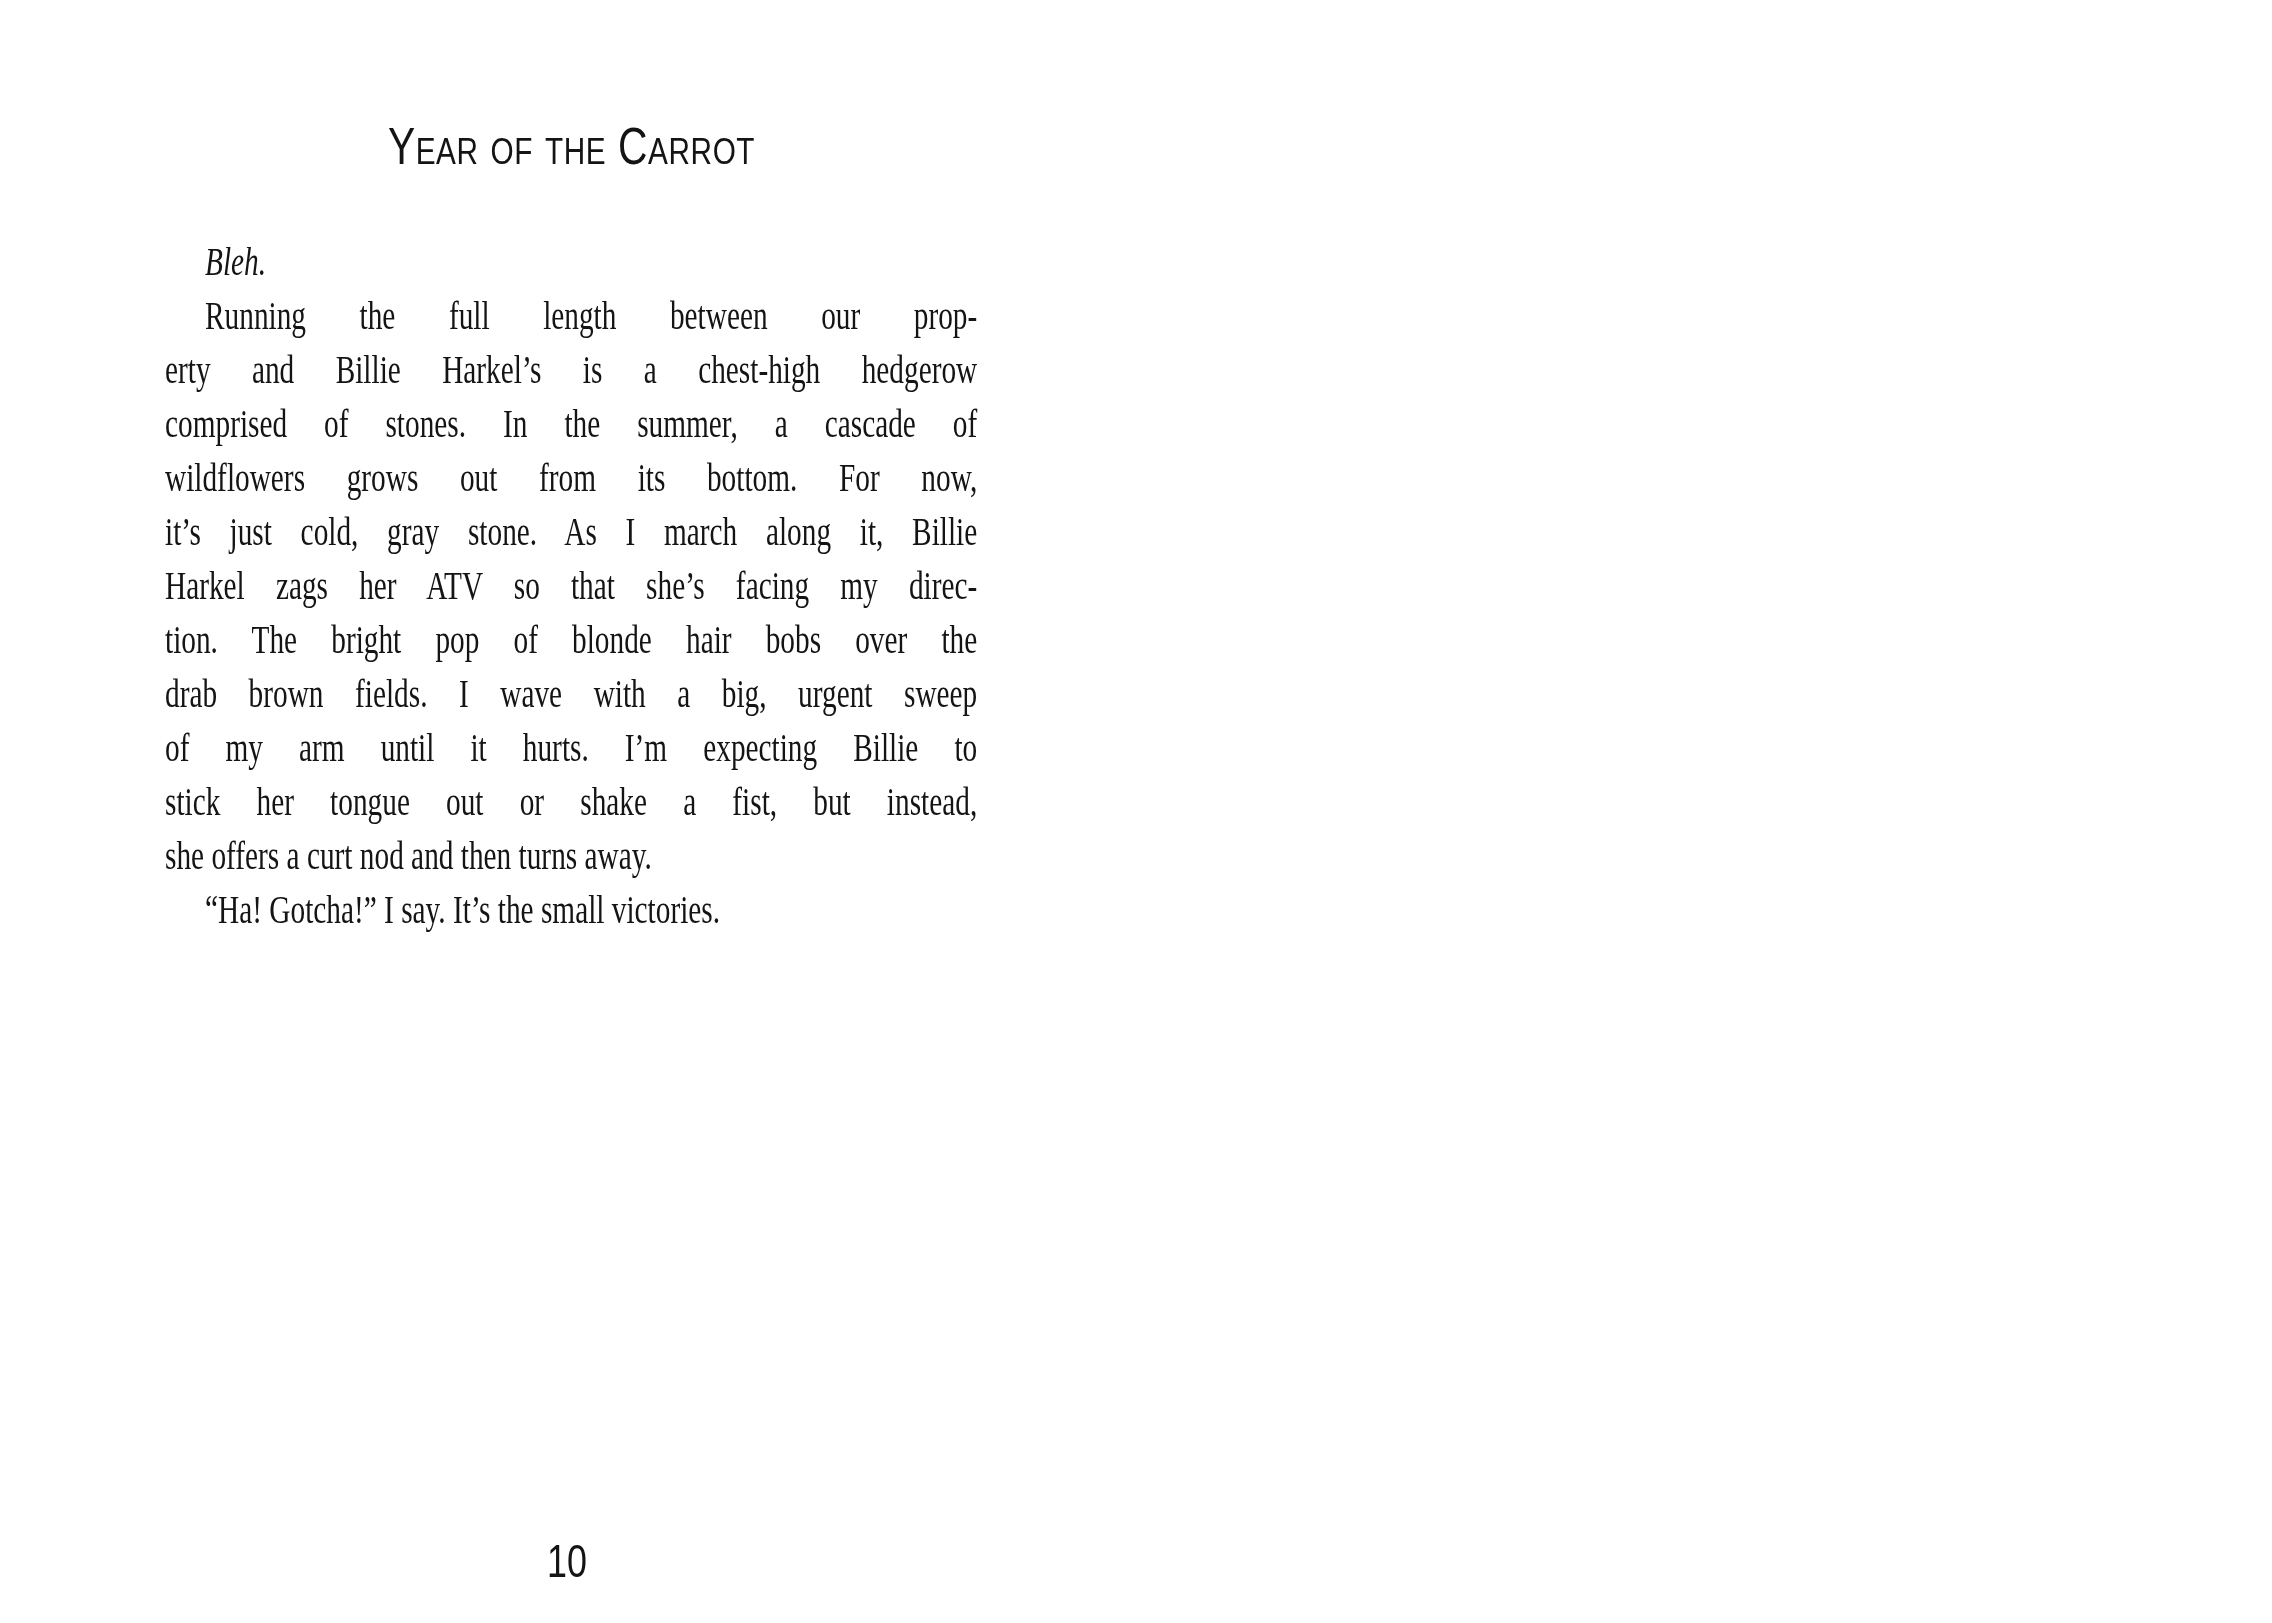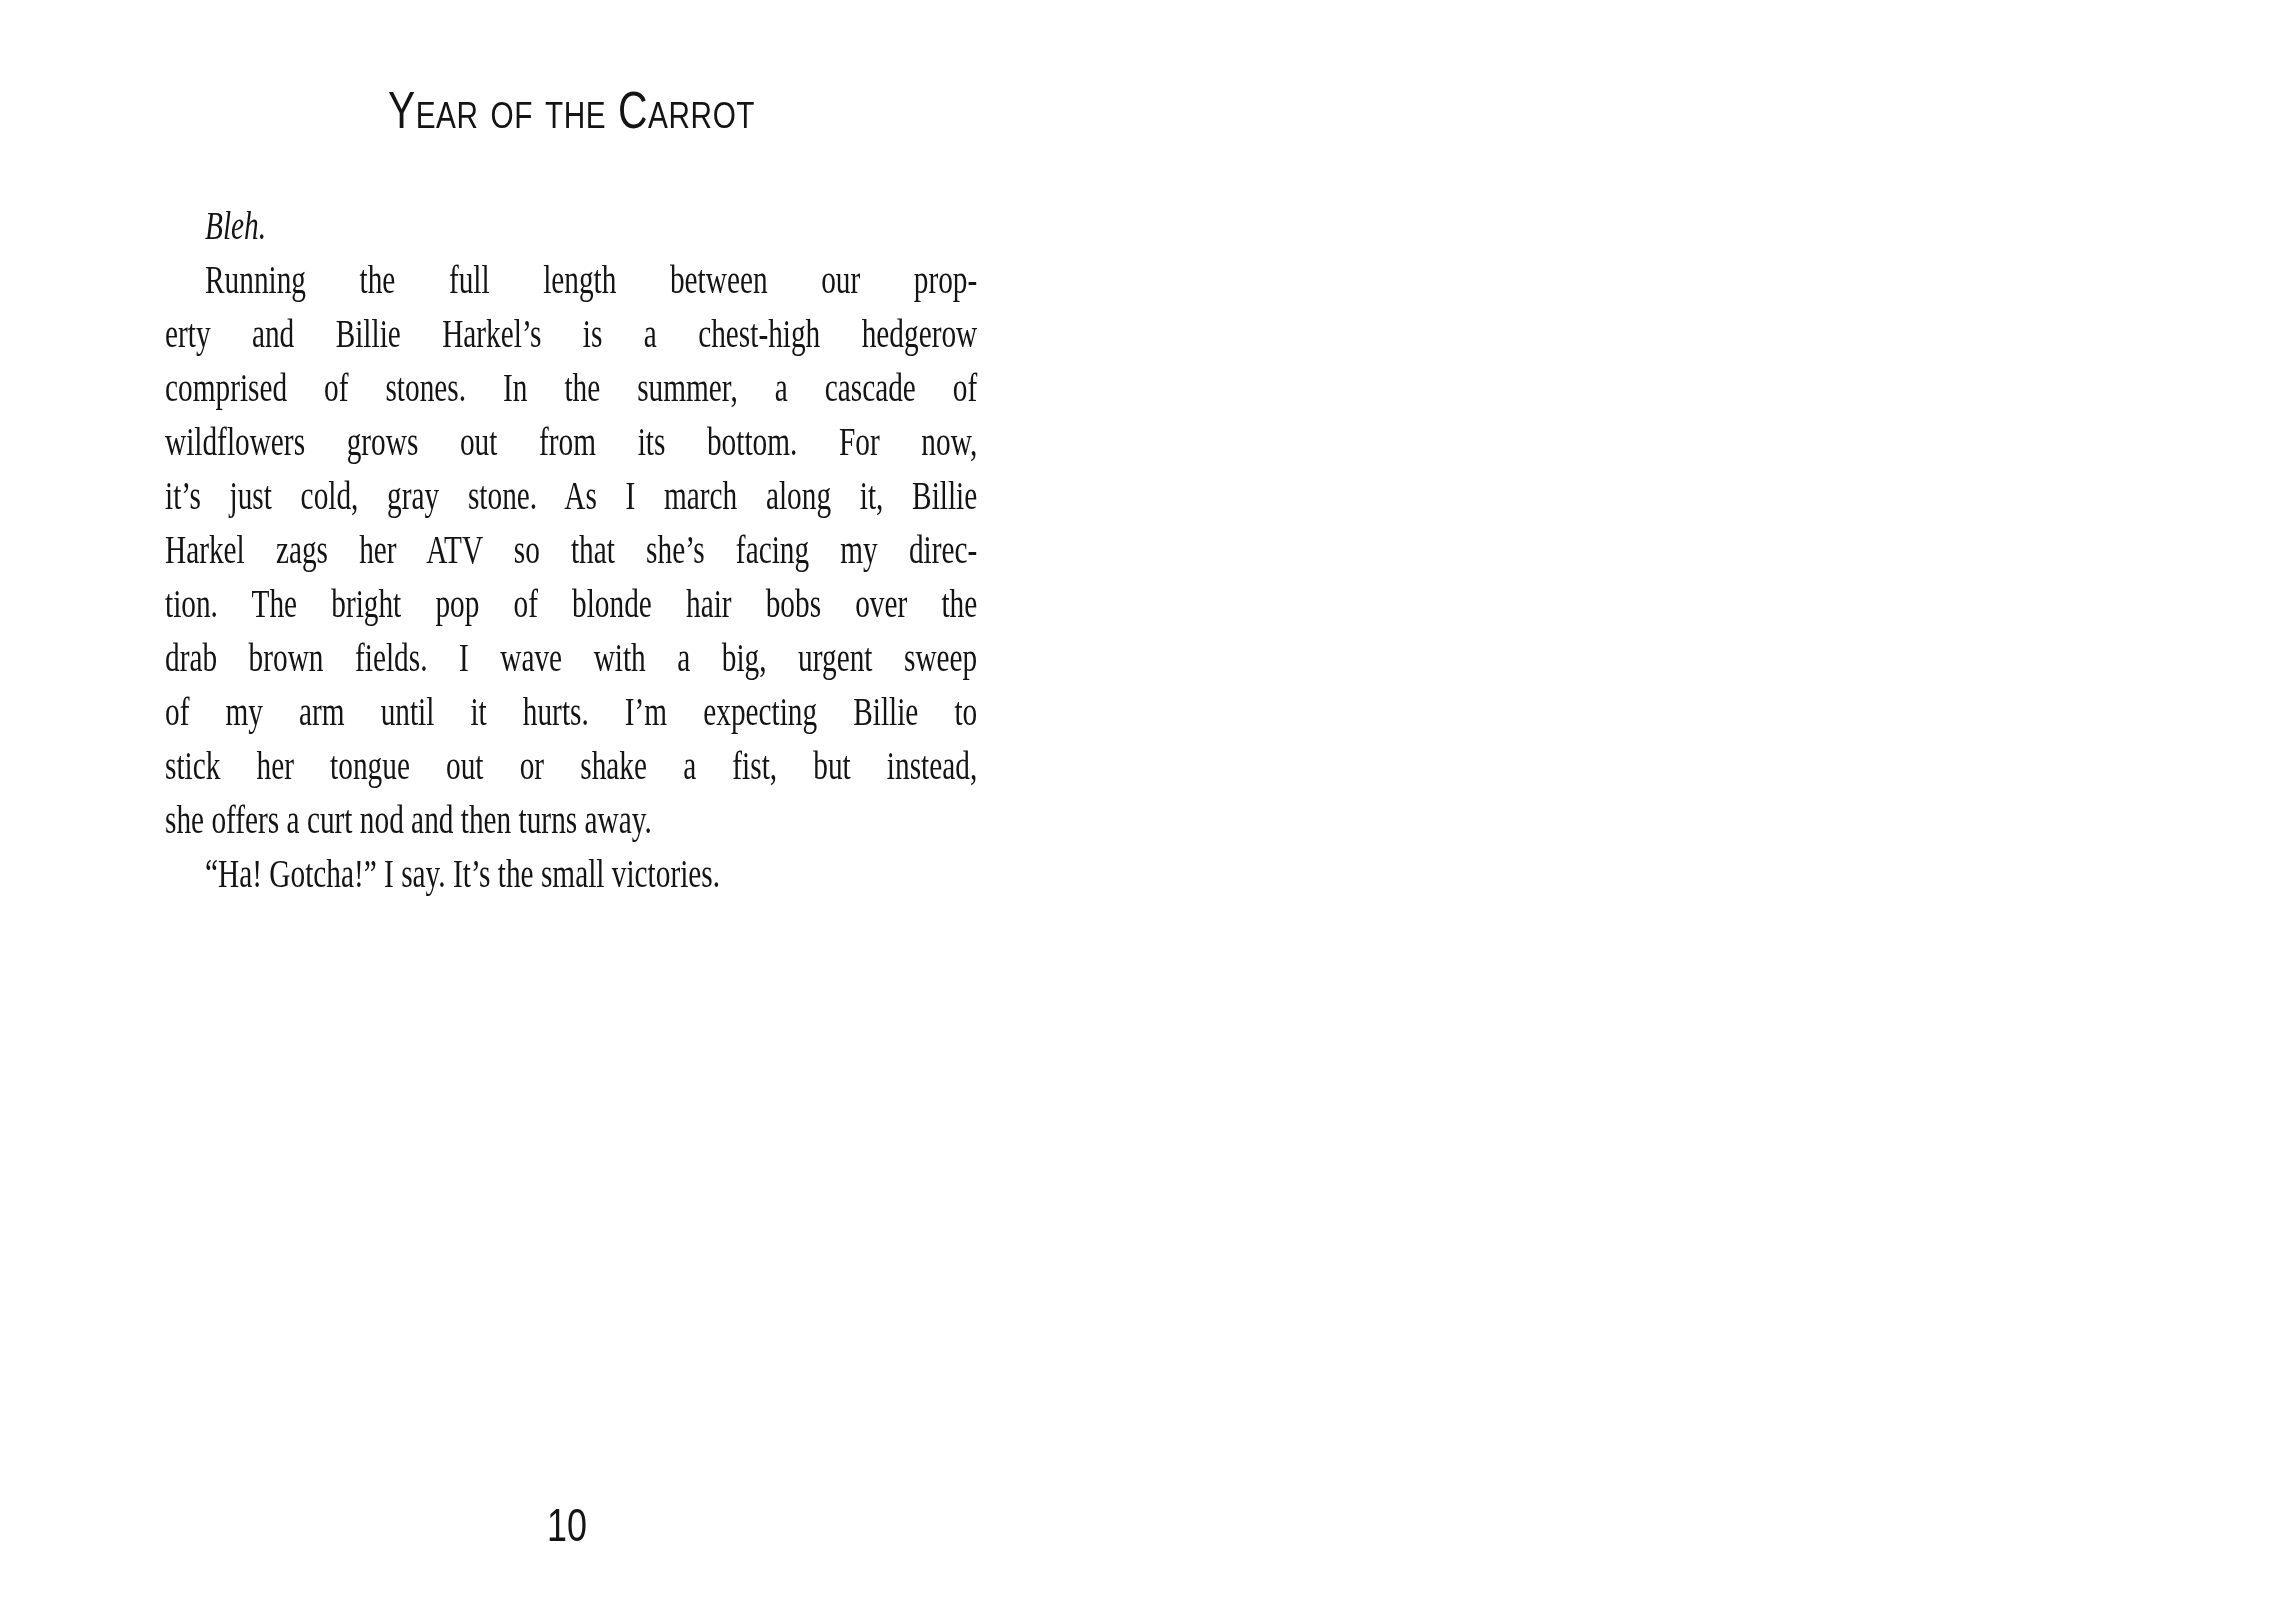--- a/index.html
+++ b/index.html
@@ -3,21 +3,21 @@
 <meta charset="utf-8">
 <style>
   html,body{margin:0;padding:0;}
   body{
     width:2273px;height:1623px;position:relative;overflow:hidden;
     background:#ffffff;color:#141414;
     font-family:"Liberation Serif", serif;
   }
   .spread{position:absolute;inset:0;background:#ffffff;}
   .page{position:absolute;top:0;bottom:0;width:1136px;}
-  .page.left{left:0;}
+  .page.left{left:0;margin-top:36px;}
   .page.right{left:1136px;}
 
   
   .text-block{
     position:absolute;
     font-size:41px;
     transform:scaleX(0.715);
     transform-origin:left top;
     letter-spacing:0px;
   }

